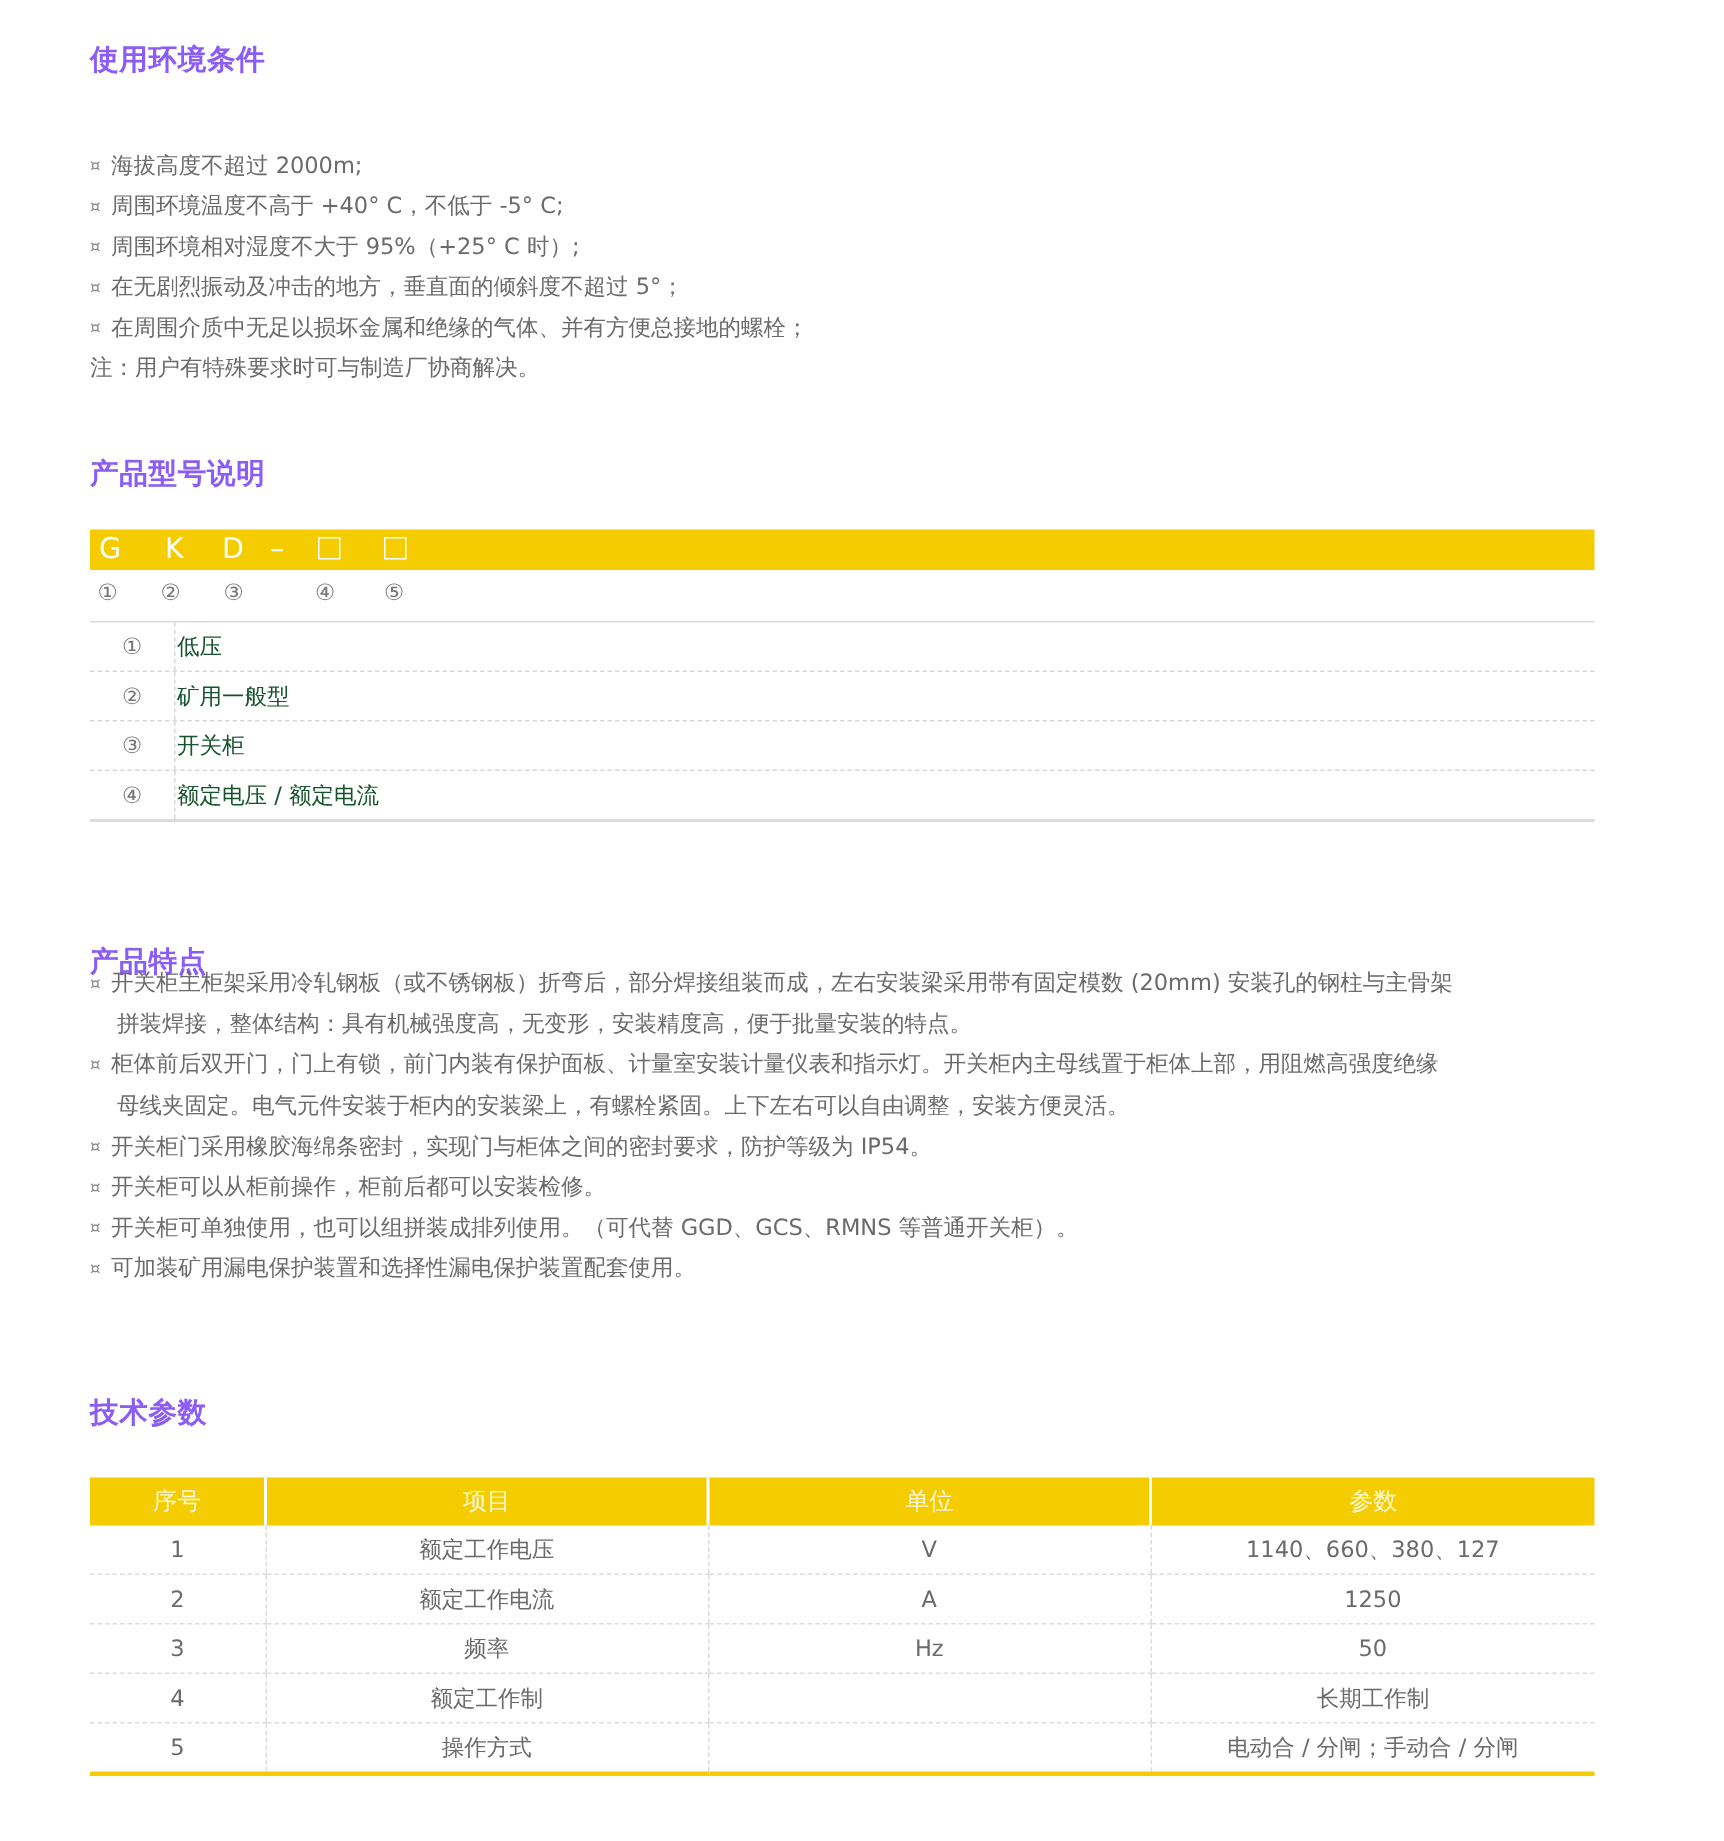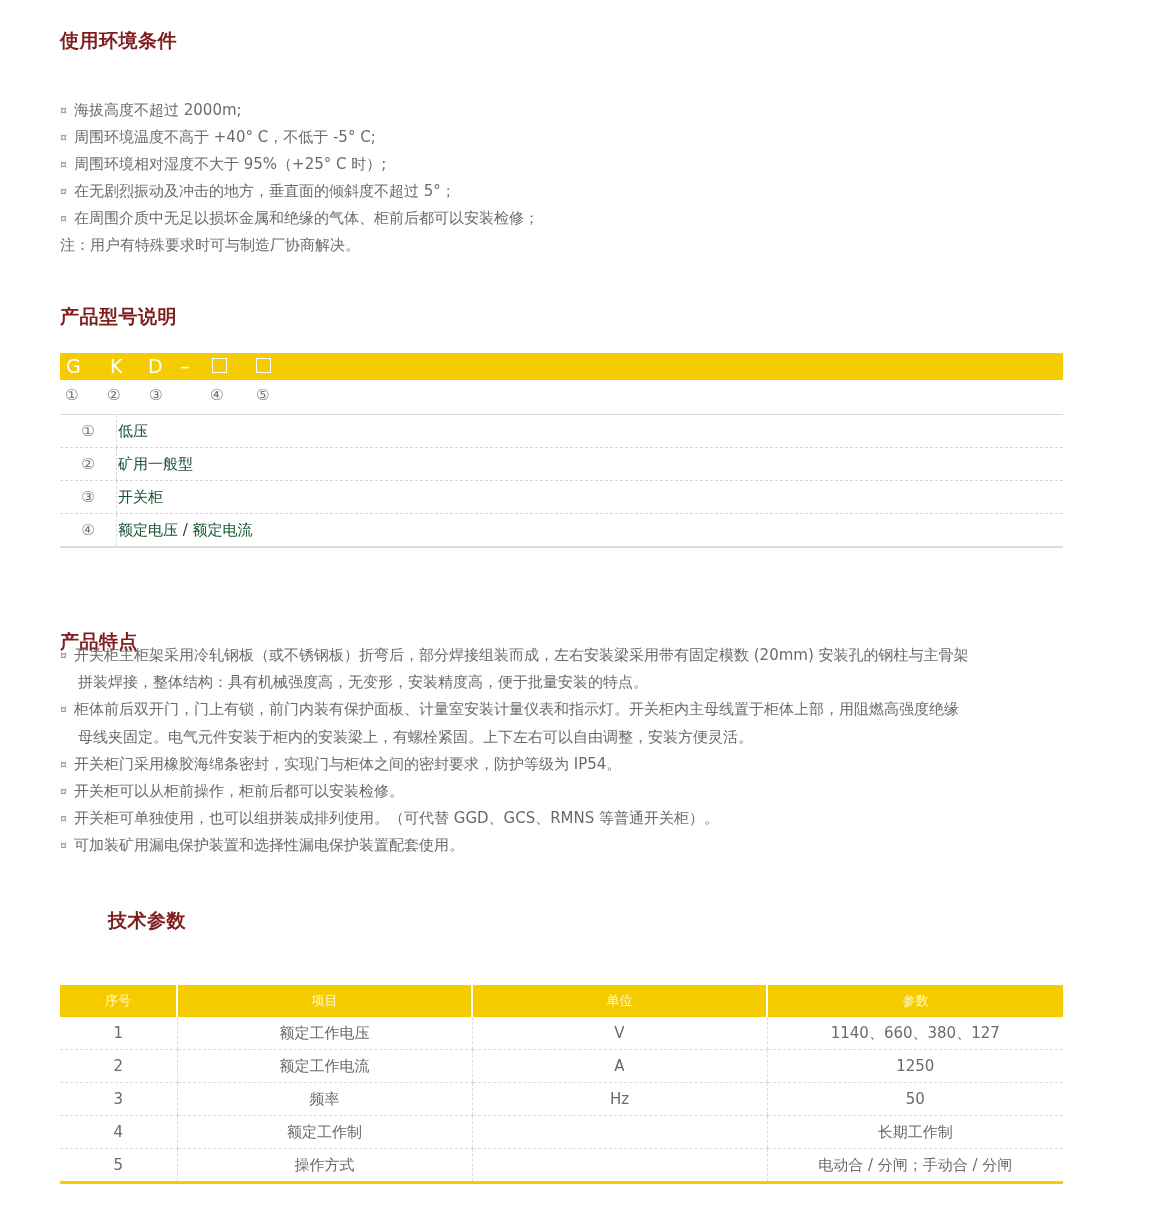--- a/index.html
+++ b/index.html
@@ -4,21 +4,21 @@
   <style>
     html, body { margin: 0; padding: 0; background: #ffffff; }
     body {
       width: 1149px; height: 1227px; position: relative; overflow: hidden;
       font-family: "DejaVu Sans", "Liberation Sans", sans-serif;
       color: #6a6a6a;
     }
     .page { position: absolute; left: 60px; top: 0; width: 1003px; }
     .section-title {
       position: absolute; left: 0;
-      font-size: 19px; font-weight: bold; color: #7f1d1d;
+      font-size: 19px; font-weight: bold; color: #8b5cf6;
       letter-spacing: 0.5px; line-height: 24px;
     }
     .plain-list { position: absolute; left: 0; margin: 0; padding: 0; list-style: none; }
     .plain-list li {
       font-size: 15px; line-height: 27px; color: #6a6a6a; white-space: nowrap;
     }
     .bullet { display: inline-block; width: 14px; font-size: 11px; color: #8a8a8a; vertical-align: 1px; }
     .feat-list li { white-space: normal; width: 1010px; line-height: 27.2px; }
     .feat-list li .cont { display: block; padding-left: 18px; }
 
@@ -53,21 +53,21 @@
     .code-row .v {
       position: absolute; left: 58px; top: 0; line-height: 32px; font-size: 15px; color: #14532d;
     }
 
     
     .tech {
       position: absolute; left: 0; top: 985px; width: 1003px; border-collapse: collapse;
       table-layout: fixed;
     }
     .tech th {
-      background: #f5cc00; color: #fff8d8; font-weight: normal; font-size: 13px;
+      background: #f5cc00; color: #fff8d8; font-weight: normal; font-size: 16px;
       height: 32px; text-align: center; border-left: 2px solid #ffffff; padding: 0;
     }
     .tech th:first-child { border-left: none; }
     .tech td {
       height: 32px; text-align: center; font-size: 15px; color: #6a6a6a; padding: 0;
       border-left: 1px dashed #dcdcdc; border-bottom: 1px dashed #dcdcdc;
     }
     .tech td:first-child { border-left: none; }
     .tech tr:last-child td { border-bottom: 3px solid #f5cc00; }
   </style>
@@ -75,21 +75,21 @@
 <body>
 
 <div class="page">
 
   <div class="section-title" style="top:28px;">使用环境条件</div>
   <ul class="plain-list" style="top:73px;margin-top:24px;">
     <li><span class="bullet">¤</span><span>海拔高度不超过 2000m;</span></li>
     <li><span class="bullet">¤</span><span>周围环境温度不高于 +40° C，不低于 -5° C;</span></li>
     <li><span class="bullet">¤</span><span>周围环境相对湿度不大于 95%（+25° C 时）;</span></li>
     <li><span class="bullet">¤</span><span>在无剧烈振动及冲击的地方，垂直面的倾斜度不超过 5°；</span></li>
-    <li><span class="bullet">¤</span><span>在周围介质中无足以损坏金属和绝缘的气体、柜前后都可以安装检修；</span></li>
+    <li><span class="bullet">¤</span><span>在周围介质中无足以损坏金属和绝缘的气体、并有方便总接地的螺栓；</span></li>
     <li>注：用户有特殊要求时可与制造厂协商解决。</li>
   </ul>
 
   <div class="section-title" style="top:304px;">产品型号说明</div>
   <div class="code-bar">
     <span class="code-char" style="left:6px;">G</span>
     <span class="code-char" style="left:50px;">K</span>
     <span class="code-char" style="left:88px;">D</span>
     <span class="code-char" style="left:120px;">–</span>
     <span class="code-box" style="left:152px;"></span>
@@ -123,21 +123,21 @@
   <div class="section-title" style="top:630px;font-family:Liberation Serif, serif;">产品特点</div>
   <ul class="plain-list feat-list" style="top:642px;">
     <li><span class="bullet">¤</span><span>开关柜主柜架采用冷轧钢板（或不锈钢板）折弯后，部分焊接组装而成，左右安装梁采用带有固定模数 (20mm) 安装孔的钢柱与主骨架</span><span class="cont">拼装焊接，整体结构：具有机械强度高，无变形，安装精度高，便于批量安装的特点。</span></li>
     <li><span class="bullet">¤</span><span>柜体前后双开门，门上有锁，前门内装有保护面板、计量室安装计量仪表和指示灯。开关柜内主母线置于柜体上部，用阻燃高强度绝缘</span><span class="cont">母线夹固定。电气元件安装于柜内的安装梁上，有螺栓紧固。上下左右可以自由调整，安装方便灵活。</span></li>
     <li><span class="bullet">¤</span><span>开关柜门采用橡胶海绵条密封，实现门与柜体之间的密封要求，防护等级为 IP54。</span></li>
     <li><span class="bullet">¤</span><span>开关柜可以从柜前操作，柜前后都可以安装检修。</span></li>
     <li><span class="bullet">¤</span><span>开关柜可单独使用，也可以组拼装成排列使用。（可代替 GGD、GCS、RMNS 等普通开关柜）。</span></li>
     <li><span class="bullet">¤</span><span>可加装矿用漏电保护装置和选择性漏电保护装置配套使用。</span></li>
   </ul>
 
-  <div class="section-title" style="top:908px;margin-left:48px;">技术参数</div>
+  <div class="section-title" style="top:930px;">技术参数</div>
   <table class="tech">
     <colgroup>
       <col style="width:117px">
         <col style="width:295px">
         <col style="width:295px">
         <col style="width:296px">
     </colgroup>
     <thead>
       <tr>
         <th>序号</th>

